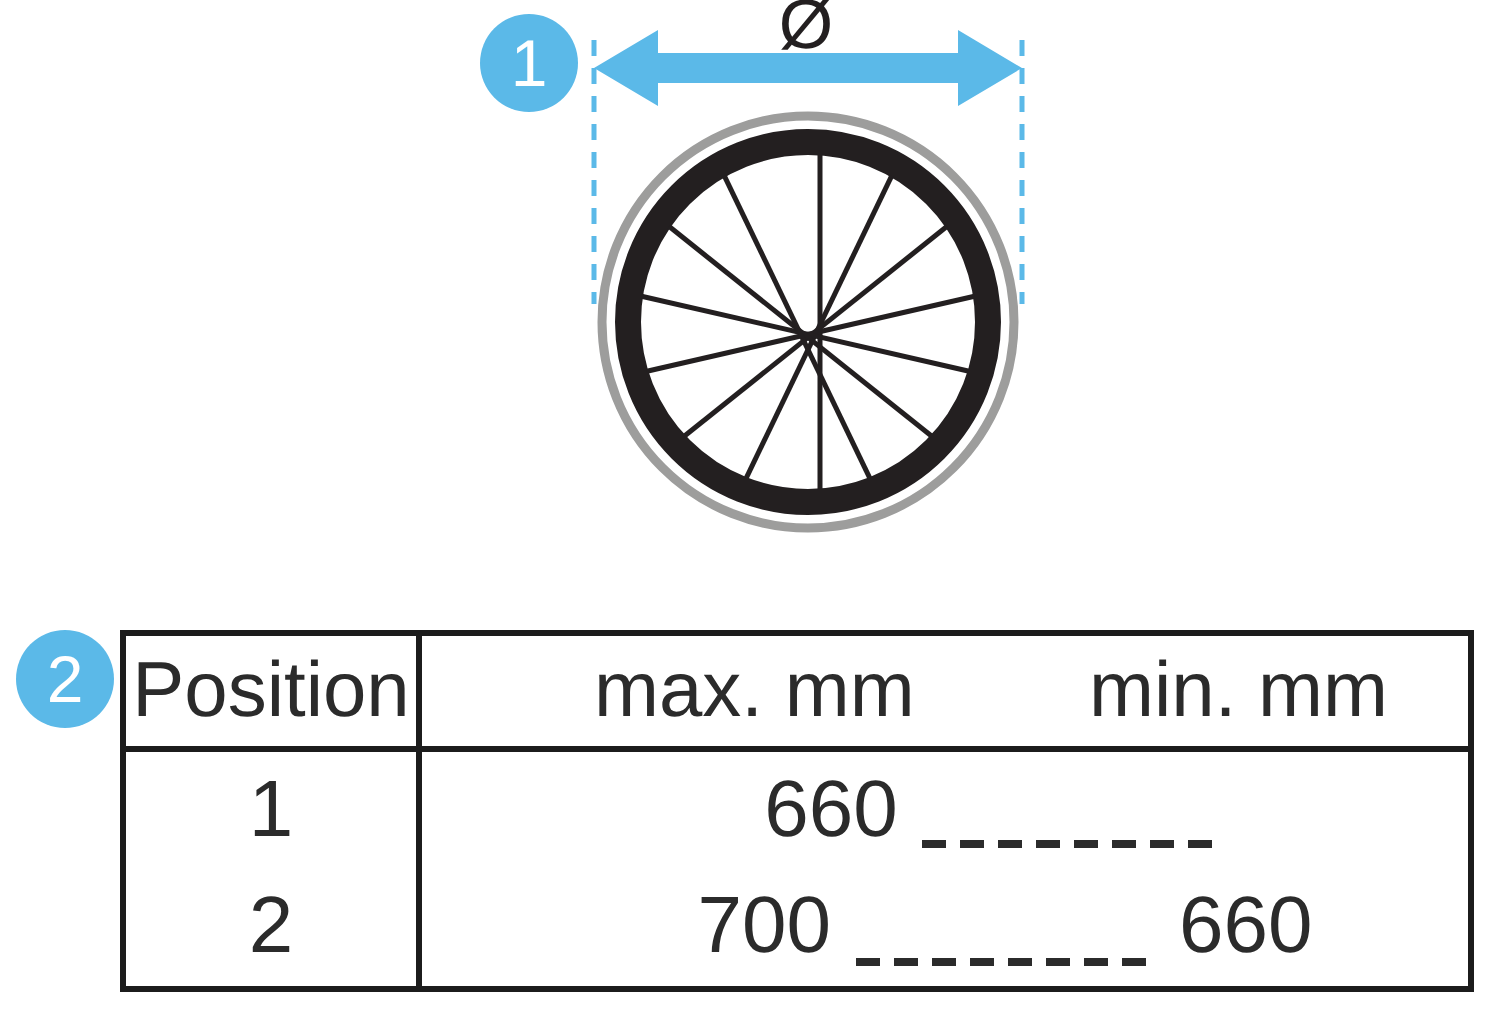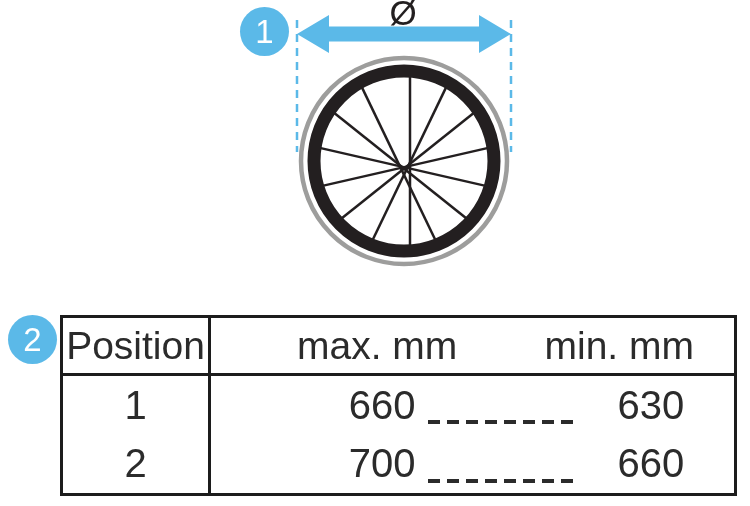--- a/index.html
+++ b/index.html
@@ -64,21 +64,21 @@
   }
   .cell-vals { flex: 1; display: flex; align-items: center; }
   .thead .cell-vals {
     justify-content: space-between;
     padding-left: 86px; padding-right: 40px;
   }
   .trow .cell-vals {
     justify-content: center;
     transform: translateX(30px);
   }
-  .num { display: inline-block; min-width: 66px; text-align: center; margin-left: 28px; }
+  .num { display: inline-block; min-width: 66px; text-align: center; }
   .dash-leader {
     width: 150px; height: 4px;
     margin: 0 12px;
     transform: translateY(17px);
     background: repeating-linear-gradient(90deg,
       #2b2b2b 0px, #2b2b2b 12px,
       transparent 12px, transparent 19px);
   }
 </style>
 </head>
@@ -139,21 +139,20 @@
         <span>max. mm</span>
         <span>min. mm</span>
       </div>
     </div>
     <div class="tbody">
       <div class="trow">
         <div class="cell-pos">1</div>
         <div class="cell-vals">
           <span class="num">660</span>
           <span class="dash-leader"></span>
-          <span class="num">630</span>
         </div>
       </div>
       <div class="trow">
         <div class="cell-pos">2</div>
         <div class="cell-vals">
           <span class="num">700</span>
           <span class="dash-leader"></span>
           <span class="num">660</span>
         </div>
       </div>

